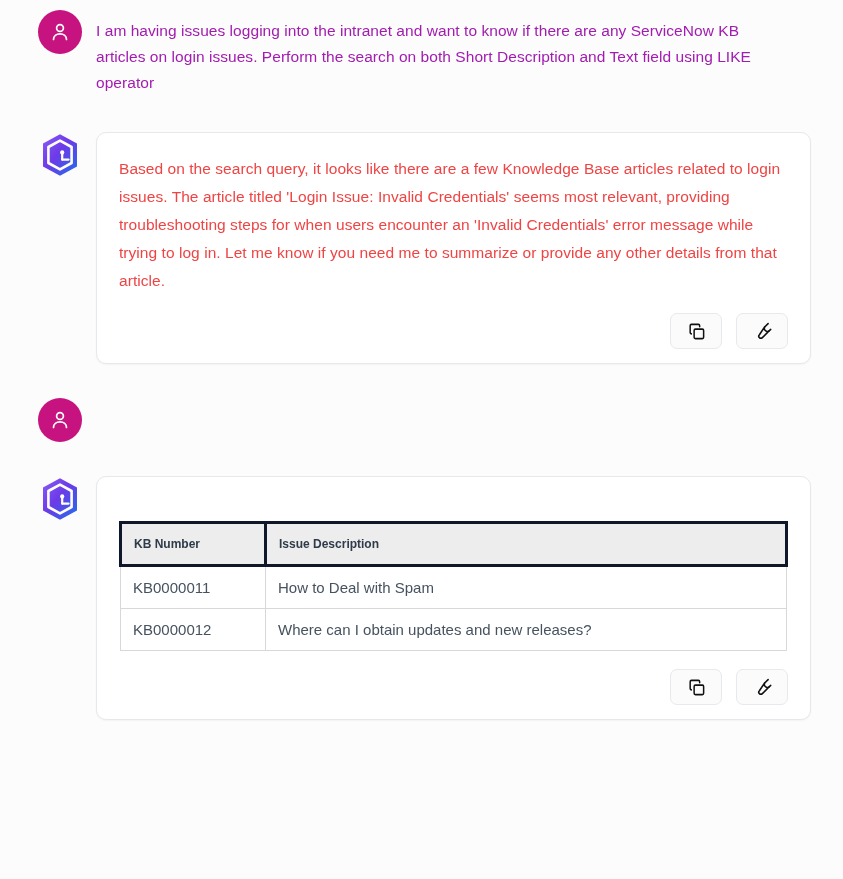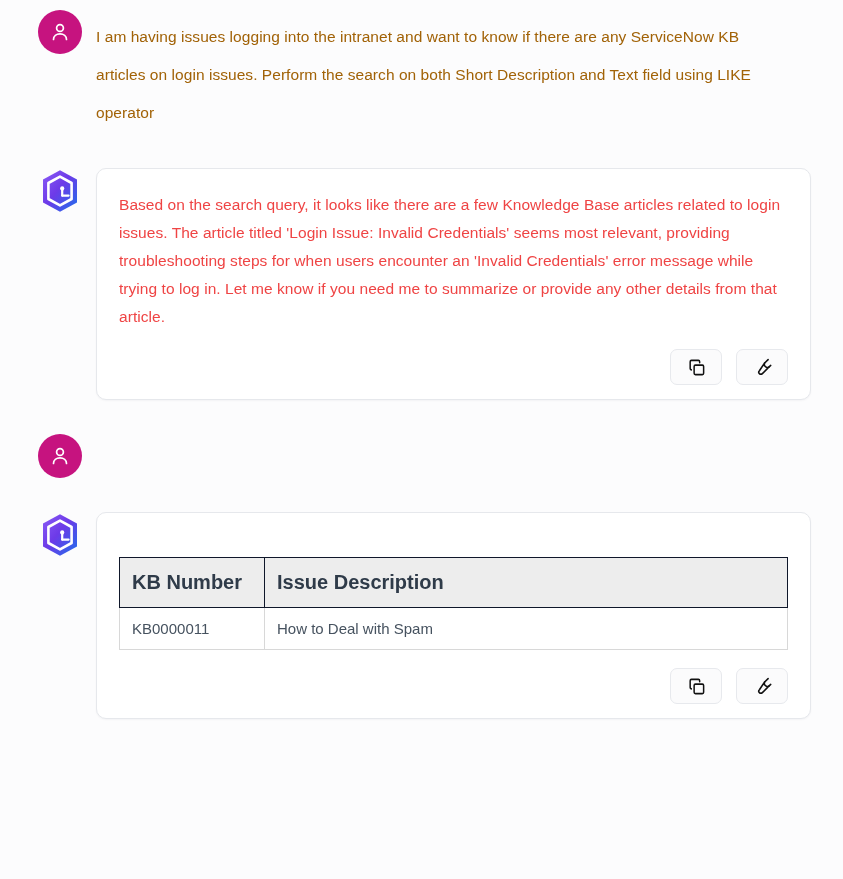--- a/index.html
+++ b/index.html
@@ -55,23 +55,23 @@
     flex: none;
     display: flex;
     align-items: center;
     justify-content: center;
   }
   .avatar-bot svg { display: block; }
 
   
   .user-text {
     flex: 1;
-    color: #a16207;
+    color: #a21caf;
     font-size: 15.5px;
-    line-height: 38px;
+    line-height: 26px;
     padding-top: 8px;
     padding-left: 12px;
     max-width: 700px;
     letter-spacing: 0.05px;
   }
 
   
   .bot-bubble-wrap {
     flex: 1;
     padding-left: 12px;
@@ -122,22 +122,22 @@
     font-size: 15px;
     table-layout: fixed;
   }
 
   table.kb-table th {
     background: #ededed;
     color: #2f3b49;
     font-weight: bold;
     text-align: left;
     padding: 13px 12px 13px 12px;
-    border: 1px solid #0f172a;
-    font-size: 20px;
+    border: 3px solid #0f172a;
+    font-size: 12px;
   }
 
   table.kb-table td {
     color: #46525f;
     padding: 12px 12px 12px 12px;
     border: 1px solid #d8d8d8;
     font-size: 15px;
     background: #ffffff;
   }
 
@@ -266,20 +266,24 @@
               <tr>
                 <th>KB Number</th>
                 <th>Issue Description</th>
               </tr>
             </thead>
             <tbody>
               <tr>
                 <td>KB0000011</td>
                 <td>How to Deal with Spam</td>
               </tr>
+              <tr>
+                <td>KB0000012</td>
+                <td>Where can I obtain updates and new releases?</td>
+              </tr>
             </tbody>
           </table>
         </div>
 
         <div class="actions">
           <div class="action-btn">
             <span>
               <svg width="19" height="19" viewBox="0 0 24 24" fill="none" stroke="#111111" stroke-width="1.9" stroke-linecap="round" stroke-linejoin="round">
                 <rect x="9" y="9" width="12" height="12" rx="1.6"></rect>
                 <path d="M5.5 15 A1.6 1.6 0 0 1 4 13.4 V4.6 A1.6 1.6 0 0 1 5.6 3 h8.8 A1.6 1.6 0 0 1 16 4.6 V6"></path>

